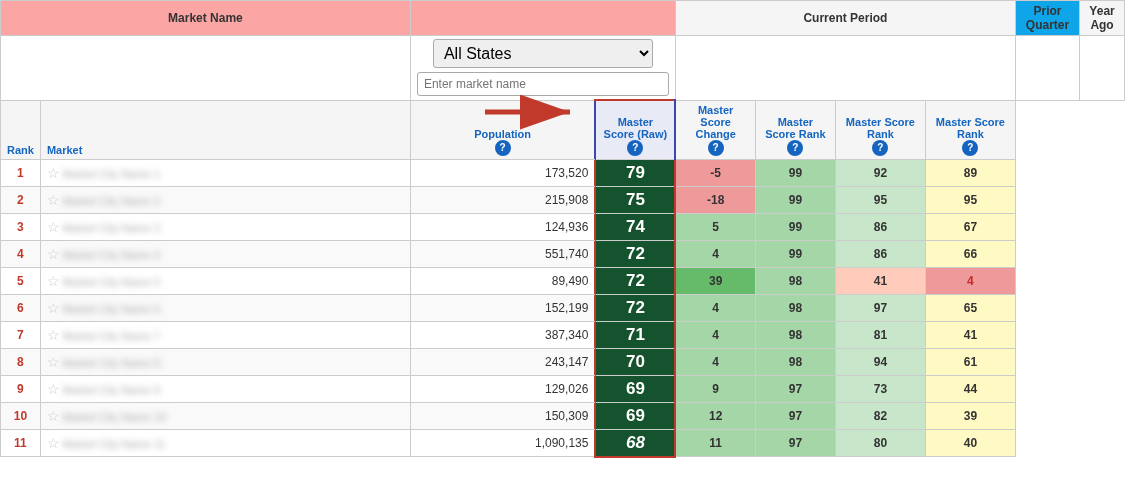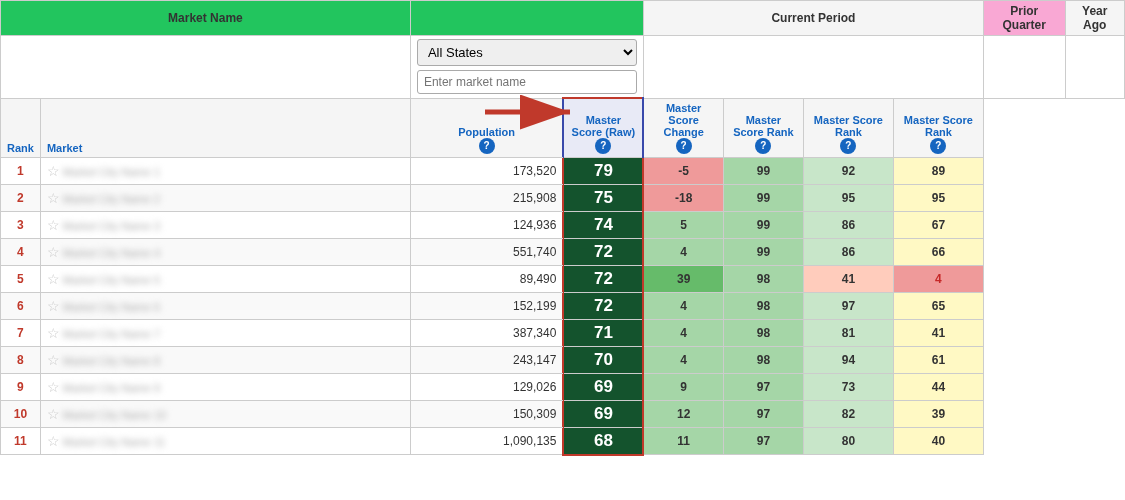--- a/index.html
+++ b/index.html
@@ -4,23 +4,23 @@
   <style>
     * { box-sizing: border-box; margin: 0; padding: 0; }
     body { font-family: Arial, sans-serif; font-size: 12px; background: #fff; overflow: hidden; }
     
     table { width: 100%; border-collapse: collapse; }
     
     th, td { border: 1px solid #ccc; padding: 3px 6px; text-align: center; }
     
     th { background: #f5f5f5; font-weight: bold; color: #333; }
     
-    .header-market { text-align: center; font-weight: bold; font-size: 13px; background: #22c55e; }
+    .header-market { text-align: center; font-weight: bold; font-size: 13px; background: #fca5a5; }
     .header-current { text-align: center; font-weight: bold; font-size: 13px; background: #f5f5f5; }
-    .header-prior { text-align: center; font-weight: bold; font-size: 13px; background: #f9a8d4; }
+    .header-prior { text-align: center; font-weight: bold; font-size: 13px; background: #0ea5e9; }
     .header-yearago { text-align: center; font-weight: bold; font-size: 13px; background: #f5f5f5; }
     
     .col-rank { width: 35px; }
     .col-market { width: 370px; text-align: left; }
     .col-pop { width: 90px; }
     .col-master-raw { width: 80px; background: #e8eaf6; border-left: 2px solid #3949ab !important; border-right: 2px solid #3949ab !important; }
     .col-master-change { width: 80px; }
     .col-master-rank-curr { width: 80px; }
     .col-master-rank-prior { width: 90px; }
     .col-master-rank-ya { width: 90px; }
@@ -30,22 +30,22 @@
     .link-blue { color: #1565c0; text-decoration: none; cursor: pointer; font-size: 11px; }
     
     .rank-num { color: #c0392b; font-weight: bold; }
     
     .star { color: #ccc; font-size: 14px; cursor: pointer; }
     
     .help-icon { display: inline-block; width: 16px; height: 16px; border-radius: 50%; background: #1565c0; color: #fff; font-size: 10px; font-weight: bold; text-align: center; line-height: 16px; cursor: pointer; }
 
     .filter-row td { background: #fff; border-bottom: 1px solid #ccc; }
     
-    select.state-select { width: 220px; padding: 4px 6px; border: 1px solid #aaa; border-radius: 3px; font-size: 13px; }
-    input.market-input { width: 220px; padding: 4px 6px; border: 1px solid #aaa; border-radius: 3px; font-size: 12px; color: #999; }
+    select.state-select { width: 220px; padding: 4px 6px; border: 1px solid #aaa; border-radius: 3px; font-size: 16px; }
+    input.market-input { width: 252px; padding: 4px 6px; border: 1px solid #aaa; border-radius: 3px; font-size: 12px; color: #999; }
     
     .score-raw { background: #14532d; color: #fff; font-weight: bold; font-size: 17px; }
     .score-change-neg { background: #ef9a9a; color: #333; font-weight: bold; }
     .score-change-pos-small { background: #a5d6a7; color: #333; font-weight: bold; }
     .score-change-pos-large { background: #66bb6a; color: #333; font-weight: bold; }
     .score-rank-high { background: #a5d6a7; color: #333; font-weight: bold; }
     .score-rank-low { background: #ef9a9a; color: #c62828; font-weight: bold; }
     .score-rank-prior-green { background: #c8e6c9; color: #333; font-weight: bold; }
     .score-rank-prior-orange { background: #ffccbc; color: #333; font-weight: bold; }
     .score-rank-ya-yellow { background: #fff9c4; color: #333; font-weight: bold; }
@@ -239,21 +239,21 @@
           <td class="score-raw" style="border-left: 2px solid rgb(192, 57, 43); border-right: 2px solid rgb(192, 57, 43);">69</td>
           <td class="score-change-pos-small">12</td>
           <td class="score-rank-high">97</td>
           <td class="score-rank-prior-green">82</td>
           <td class="score-rank-ya-yellow">39</td>
         </tr>
         <tr style="background: rgb(255, 255, 255);">
           <td><span class="rank-num">11</span></td>
           <td class="market-cell"><span class="star">☆</span> <a href="#" class="link-blue blurred">Market City Name 11</a></td>
           <td colspan="2" class="pop-cell">1,090,135</td>
-          <td class="score-raw" style="border-left: 2px solid rgb(192, 57, 43); border-right: 2px solid rgb(192, 57, 43); border-bottom: 2px solid rgb(192, 57, 43);">68</td>
+          <td class="score-raw" style="border-left: 2px solid rgb(192, 57, 43); border-right: 2px solid rgb(192, 57, 43); border-bottom: 2px solid rgb(192, 57, 43); font-style: italic;">68</td>
           <td class="score-change-pos-small">11</td>
           <td class="score-rank-high">97</td>
           <td class="score-rank-prior-green">80</td>
           <td class="score-rank-ya-yellow">40</td>
         </tr>
       </tbody>
   </table>
 </div>
 
 

